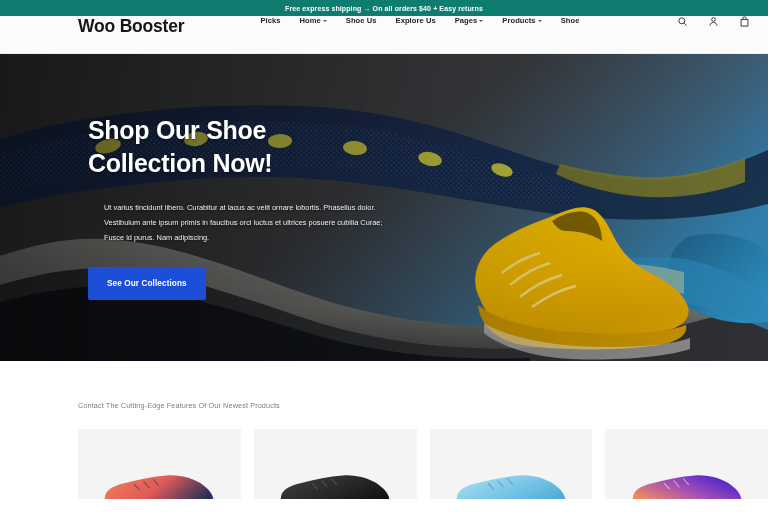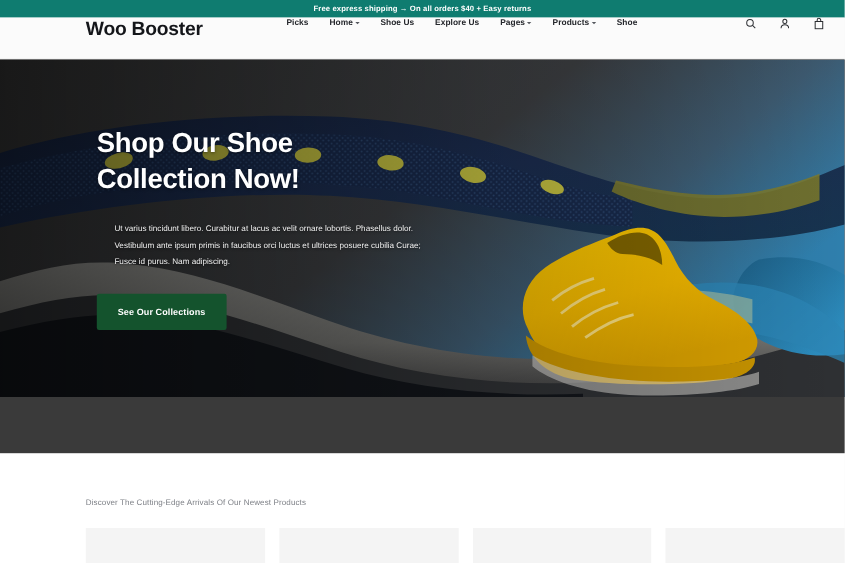--- a/index.html
+++ b/index.html
@@ -70,21 +70,21 @@
     margin-left: auto;
     display: flex;
     align-items: center;
     gap: 20px;
   }
   .head-icons svg { display: block; }
 
   
   .hero {
     position: relative;
-    height: 358px;
+    height: 307px;
     overflow: hidden;
     background: #3a3a3a;
   }
   .hero-bg { position: absolute; inset: 0; }
 
   .hero-inner {
     position: absolute;
     left: 88px;
     top: 60px;
     width: 330px;
@@ -108,21 +108,21 @@
     text-shadow: 0 1px 2px rgba(0,0,0,.5);
     margin-left: 16px;
   }
   .hero-btn {
     margin-top: 22px;
     display: inline-flex;
     align-items: center;
     justify-content: center;
     height: 33px;
     padding: 0 19px;
-    background: #14532d;
+    background: #1d4ed8;
     color: #ffffff;
     font-size: 8.2px;
     font-weight: 700;
     border: none;
     border-radius: 2px;
     cursor: pointer;
     letter-spacing: .1px;
     font-family: "Liberation Sans", sans-serif;
   }
 
@@ -320,21 +320,21 @@
 
   <div class="hero-inner">
     <h1 class="hero-title">Shop Our Shoe
 Collection Now!</h1>
     <p class="hero-desc">Ut varius tincidunt libero. Curabitur at lacus ac velit ornare lobortis. Phasellus dolor. Vestibulum ante ipsum primis in faucibus orci luctus et ultrices posuere cubilia Curae; Fusce id purus. Nam adipiscing.</p>
     <button class="hero-btn">See Our Collections</button>
   </div>
 </section>
 
 <section class="section">
-  <p class="section-sub">Discover The Cutting-Edge Arrivals Of Our Newest Products</p>
+  <p class="section-sub">Contact The Cutting-Edge Features Of Our Newest Products</p>
 
   <div class="cards">
 
     <div class="card">
       <div class="shoe-wrap">
         <svg viewBox="0 0 120 54">
           <defs>
               <linearGradient id="p1" x1="0" y1="0.3" x2="1" y2="0.6">
             <stop offset="0%" stop-color="#f07a5a"></stop>
                 <stop offset="48%" stop-color="#e05a58"></stop>

